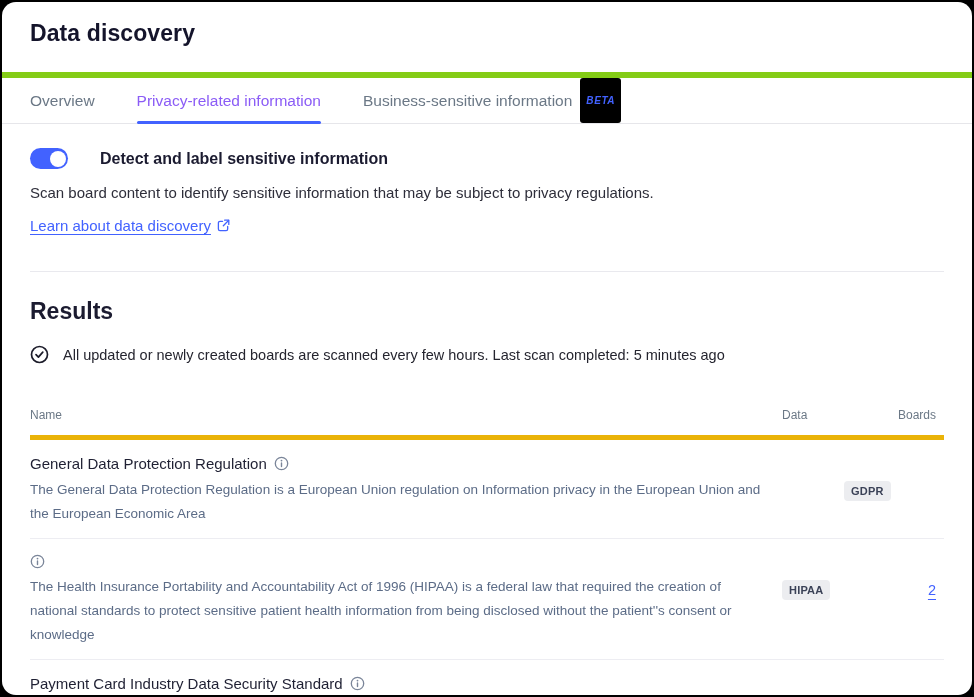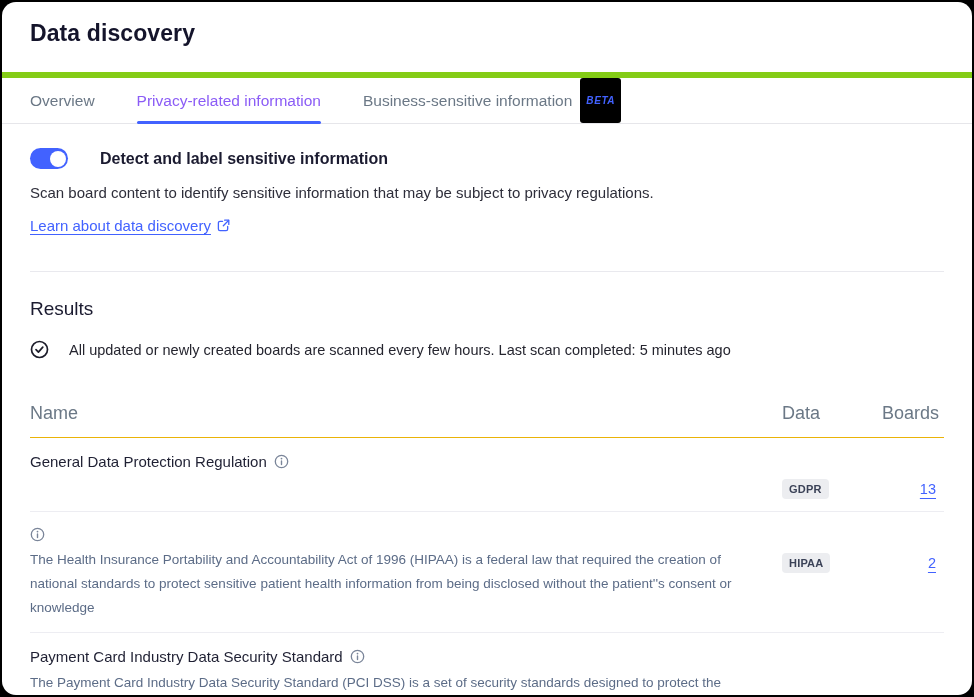--- a/index.html
+++ b/index.html
@@ -53,31 +53,31 @@
     display: inline-flex; align-items: center; gap: 6px; margin-top: 16px;
     font-size: 15px; color: #4262ff; text-decoration: underline;
     text-underline-offset: 3px; cursor: pointer;
   }
   .ext-icon { width: 13px; height: 13px; }
 
   .section-divider { border: none; border-top: 1px solid #e9e9ee; margin: 36px 28px 0 28px; }
 
   
   .results { padding: 26px 28px 0 28px; }
-  .results-heading { font-size: 19px; font-weight: 400; color: #1b1b30; }
-  .status-row { display: flex; align-items: center; gap: 20px; margin-top: 20px; }
+  .results-heading { font-size: 23px; font-weight: 700; color: #1b1b30; }
+  .status-row { display: flex; align-items: center; gap: 14px; margin-top: 20px; }
   .check-icon { width: 19px; height: 19px; flex-shrink: 0; }
   .status-text { font-size: 14.5px; color: #25252f; }
 
   
   .table { padding: 0 28px; margin-top: 30px; }
   .thead {
     display: flex; align-items: center; padding: 14px 0 13px 0;
-    border-bottom: 1px solid #eab308;
-    font-size: 18px; color: #6b7886;
+    border-bottom: 5px solid #eab308;
+    font-size: 12px; color: #6b7886;
   }
   .col-name { flex: 1 1 auto; min-width: 0; padding-right: 30px; }
   .col-label { width: 100px; flex-shrink: 0; }
   .col-boards { width: 62px; flex-shrink: 0; text-align: right; padding-right: 8px; }
 
   .trow {
     display: flex; align-items: flex-start;
     padding: 15px 0 12px 0; border-bottom: 1px solid #ededf2;
   }
   .trow:last-child { border-bottom: none; }
@@ -164,26 +164,24 @@
     <div class="trow">
       <div class="col-name">
         <div class="row-title">
           <span>General Data Protection Regulation</span>
           <svg class="info-icon" viewBox="0 0 15 15" fill="none">
             <circle cx="7.5" cy="7.5" r="6.2" stroke="#7a8599" stroke-width="1.3"></circle>
             <path d="M7.5 7v3.6" stroke="#7a8599" stroke-width="1.4" stroke-linecap="round"></path>
             <circle cx="7.5" cy="4.6" r="0.9" fill="#7a8599"></circle>
           </svg>
         </div>
+        <div class="row-desc">The General Data Protection Regulation is a European Union regulation on Information privacy in the European Union and the European Economic Area</div>
       </div>
       <div class="col-label">
         <span class="label-badge">GDPR</span>
-      </div>
-      <div class="col-boards">
-        <a class="boards-link">13</a>
       </div>
     </div>
 
     <div class="trow">
       <div class="col-name">
         <div class="row-title">
           <svg class="info-icon" viewBox="0 0 15 15" fill="none">
             <circle cx="7.5" cy="7.5" r="6.2" stroke="#7a8599" stroke-width="1.3"></circle>
             <path d="M7.5 7v3.6" stroke="#7a8599" stroke-width="1.4" stroke-linecap="round"></path>
             <circle cx="7.5" cy="4.6" r="0.9" fill="#7a8599"></circle>

